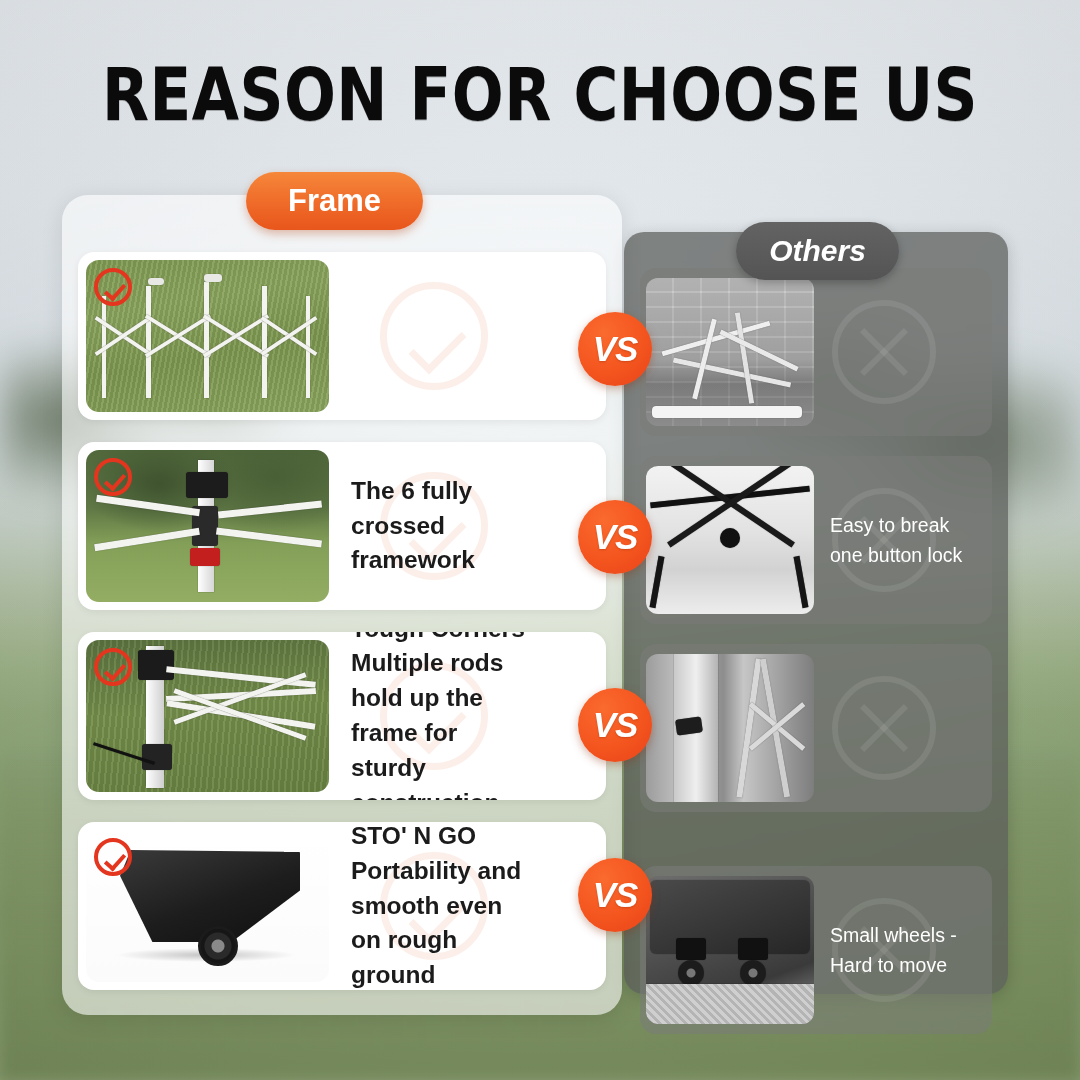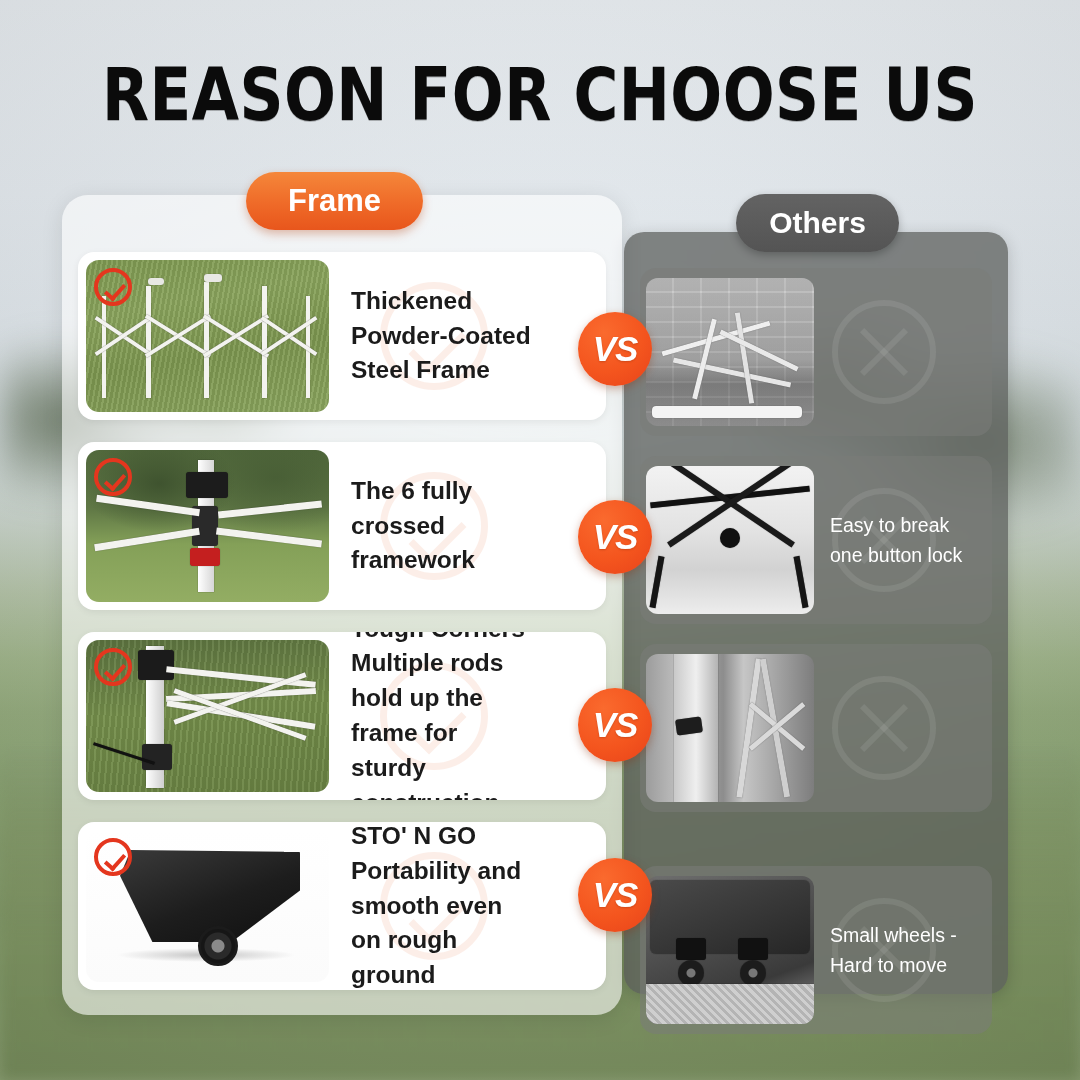--- a/index.html
+++ b/index.html
@@ -68,28 +68,29 @@
   
   .others-panel {
     position: absolute;
     left: 624px; top: 232px; width: 384px; height: 762px;
     background: rgba(92,94,92,.74);
     border-radius: 20px;
     backdrop-filter: blur(2px);
     box-shadow: 0 3px 16px rgba(0,0,0,.18);
   }
   .badge-others {
-    position: absolute; left: 736px; top: 194px;
+    position: absolute; left: 736px; top: 222px;
     width: 163px; height: 58px;
     background: linear-gradient(180deg,#636363 0%, #545454 100%);
     border-radius: 30px;
     display: flex; align-items: center; justify-content: center;
     color: #fff; font-size: 30px; font-weight: 700;
     box-shadow: 0 3px 8px rgba(0,0,0,.25);
     z-index: 7;
+    font-style: italic;
   }
 
   
   .ours-panel {
     position: absolute;
     left: 62px; top: 195px; width: 560px; height: 820px;
     background: rgba(255,255,255,.58);
     border-radius: 26px;
     box-shadow: 0 4px 22px rgba(0,0,0,.10);
     z-index: 3;
@@ -302,21 +303,20 @@
       <i style="left:112px;top:74px;width:76px;height:4px;transform:rotate(32deg);"></i>
       <i style="left:112px;top:74px;width:76px;height:4px;transform:rotate(-32deg);"></i>
       <i style="left:170px;top:74px;width:66px;height:4px;transform:rotate(34deg);"></i>
       <i style="left:170px;top:74px;width:66px;height:4px;transform:rotate(-34deg);"></i>
       <i style="left:62px;top:18px;width:16px;height:7px;background:#e8e8e4;border-radius:3px;"></i>
       <i style="left:118px;top:14px;width:18px;height:8px;background:#e8e8e4;border-radius:3px;"></i>
     </div>
     <div class="chk"></div>
   </div>
   <div class="wm-check"></div>
-  <div class="txt">Thickened Powder-Coated Steel Frame</div>
 </div>
 <div class="vs" style="left:578px;top:312px">VS</div>
 
 <div class="oth-row" style="top:268px">
   <div class="thumb">
     <div class="photo ph-brick"></div>
     <div class="lattice">
       <i style="left:14px;top:58px;width:112px;height:5px;transform:rotate(-16deg);background:#efefef;"></i>
       <i style="left:26px;top:92px;width:120px;height:5px;transform:rotate(12deg);background:#e6e6e6;"></i>
       <i style="left:56px;top:40px;width:5px;height:82px;transform:rotate(14deg);background:#ededed;"></i>

